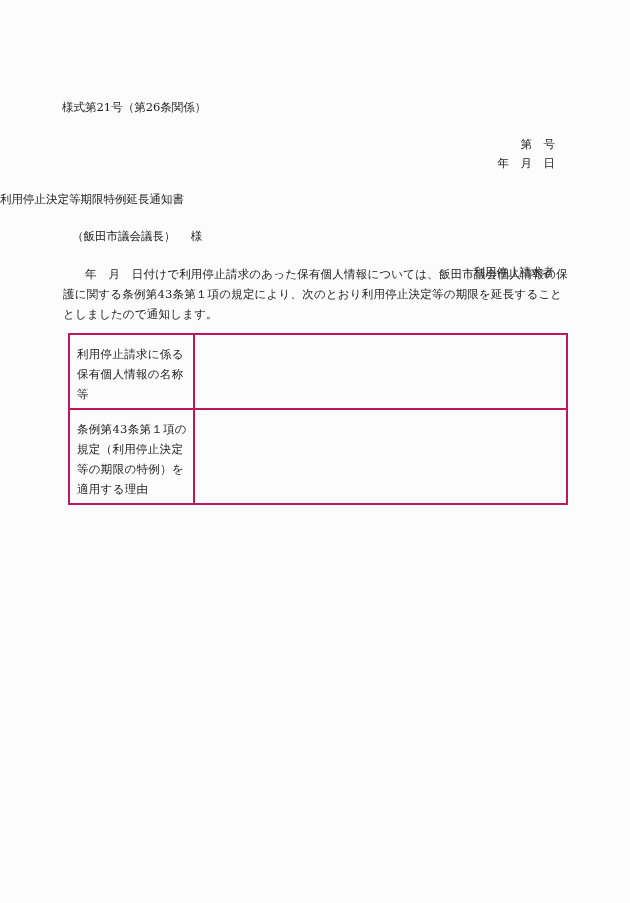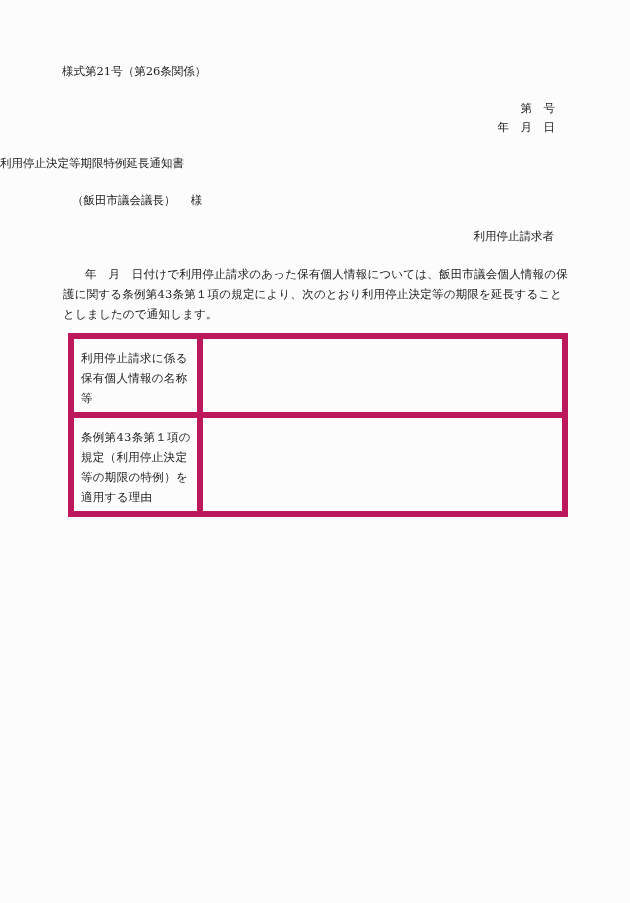--- a/index.html
+++ b/index.html
@@ -1,38 +1,38 @@
 <!DOCTYPE html>
 <html><head>
 <meta charset="utf-8">
 <style>
   html, body { margin: 0; padding: 0; }
   body {
     width: 630px; height: 903px; background: #fcfcfc; position: relative;
     font-family: "DejaVu Serif", "Liberation Serif", serif; color: #222;
     font-size: 11.5px; overflow: hidden;
   }
-  .abs { position: absolute; white-space: nowrap; }
+  .abs { position: absolute; white-space: nowrap; margin-top: 36px; }
   #form-no { left: 62px; top: 64px; }
   #doc-no { right: 75px; top: 101px; letter-spacing: 0; font-family: Liberation Serif, serif; }
   #doc-date { right: 75px; top: 120px; }
   #title { left: 0; width: 630px; top: 156px; }
   #addressee { left: 72px; top: 193px; }
   #sender { right: 76px; top: 229px; }
   #body-text {
     position: absolute; left: 63px; top: 264px; width: 506px;
     line-height: 20px; white-space: normal; text-indent: 22px;
     letter-spacing: 0.2px;
   }
   table#info-table {
     position: absolute; left: 68px; top: 333px; width: 500px;
     border-collapse: collapse;
   }
   #info-table td {
-    border: 6px solid #be185d; vertical-align: top; padding: 0;
+    border: 2px solid #be185d; vertical-align: top; padding: 0;
   }
   #info-table td.label {
     width: 112px; padding: 9px 4px 4px 7px; line-height: 20px;
     letter-spacing: 0.3px;
   }
   #info-table tr.r1 td { height: 59px; }
   #info-table tr.r2 td { height: 77px; }
   #info-table tr.r3 td { height: 23px; padding-top: 1px; padding-bottom: 2px; line-height: 18px; }
   #info-table td.value { }
   #info-table td.date-value { vertical-align: middle; padding-left: 29px; }

